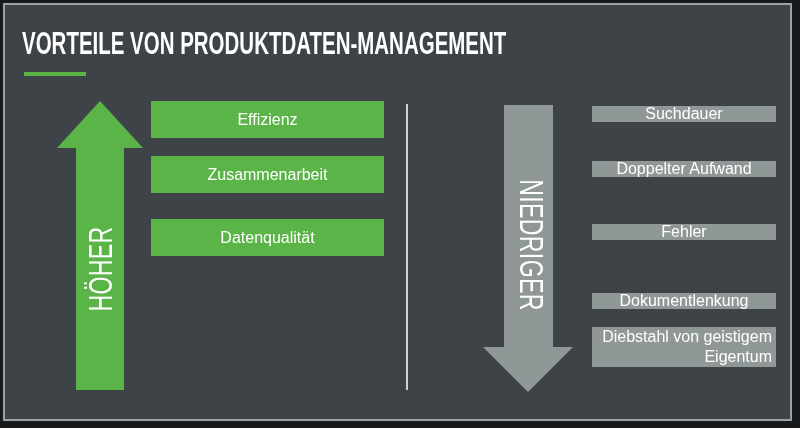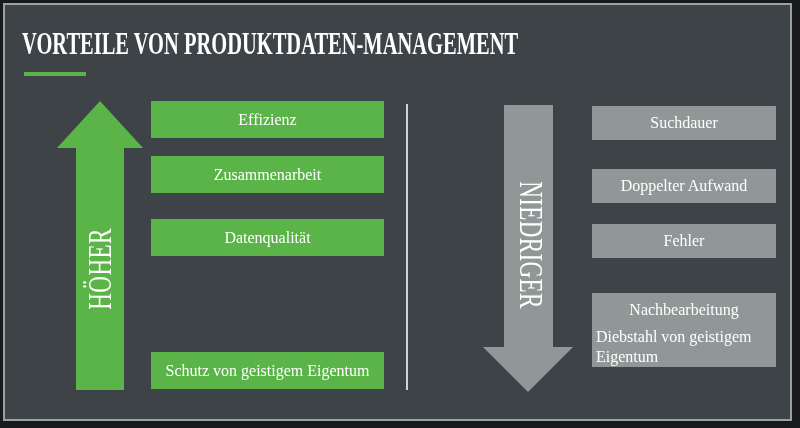--- a/index.html
+++ b/index.html
@@ -1,21 +1,21 @@
 <!DOCTYPE html>
 <html style="--background: #3d4347; --green: #5bb447; --gray: #8f9797; --text: #ffffff; --divider: #cdd3d3; --frame-line: #9aa1a1; --frame-outer: #17191a;"><head>
 <meta charset="utf-8">
 <style>
   html,body{margin:0;padding:0;background:#222;}
   .canvas{
     position:relative;
     width:800px;height:428px;
     background:var(--frame-outer,#17191a);
     overflow:hidden;
-    font-family:Liberation Serif, serif;
+    font-family:Liberation Sans, sans-serif;
   }
   .panel{
     position:absolute;
     top:3px;left:3px;right:8px;bottom:7px;
     border:2px solid var(--frame-line,#9aa1a1);
     background:var(--background,#3d4347);
     box-sizing:border-box;
   }
   .title{
     position:absolute;left:22px;top:26px;
@@ -47,26 +47,26 @@
   }
   .label-niedriger{
     left:531px;top:245px;
     transform:translate(-50%,-50%) rotate(90deg) scaleX(0.68);
   }
   .bar{
     position:absolute;
     display:flex;align-items:center;justify-content:center;
     box-sizing:border-box;
     padding:0 4px;
-    text-align:left;
+    text-align:right;
     color:var(--text,#fff);
     font-size:16px;line-height:20px;
   }
   .bar-left{left:151px;width:233px;height:37px;background:var(--green,#5bb447);}
-  .bar-right{left:592px;width:184px;height:34px;background:var(--gray,#8f9797);}
+  .bar-right{left:592px;width:184px;height:16px;background:var(--gray,#8f9797);}
   .divider{
     position:absolute;
     left:406px;top:104px;width:2px;height:286px;
     background:var(--divider,#cdd3d3);
   }
 </style>
 </head>
 <body>
 
 <div class="canvas">
@@ -82,39 +82,36 @@
 
   <div class="bar bar-left" style="top:101px">
     <span>Effizienz</span>
   </div>
   <div class="bar bar-left" style="top:156px">
     <span>Zusammenarbeit</span>
   </div>
   <div class="bar bar-left" style="top:219px">
     <span>Datenqualität</span>
   </div>
-  <div class="bar bar-left" style="top:352px">
-    <span>Schutz von geistigem Eigentum</span>
-  </div>
 
   <div class="divider"></div>
 
   <svg class="arrow arrow-down" width="90" height="287" viewBox="0 0 90 287" aria-hidden="true">
     <polygon points="21,0 70,0 70,242 90,242 45,287 0,242 21,242" fill="currentColor"></polygon>
   </svg>
   <div class="arrow-label label-niedriger">NIEDRIGER</div>
 
   <div class="bar bar-right" style="top:106px">
     <span>Suchdauer</span>
   </div>
-  <div class="bar bar-right" style="top:169px">
+  <div class="bar bar-right" style="top:161px">
     <span>Doppelter Aufwand</span>
   </div>
   <div class="bar bar-right" style="top:224px">
     <span>Fehler</span>
   </div>
   <div class="bar bar-right" style="top:293px">
-    <span>Nachbearbeitung</span>
+    <span>Dokumentlenkung</span>
   </div>
   <div class="bar bar-right" style="top:327px;height:40px">
     <span>Diebstahl von geistigem Eigentum</span>
   </div>
 </div>
 
 </body></html>

